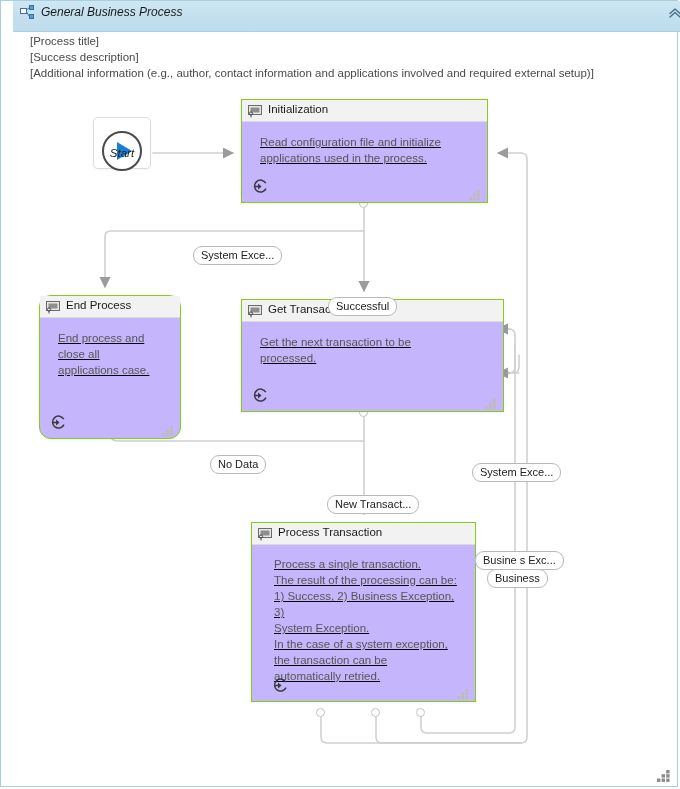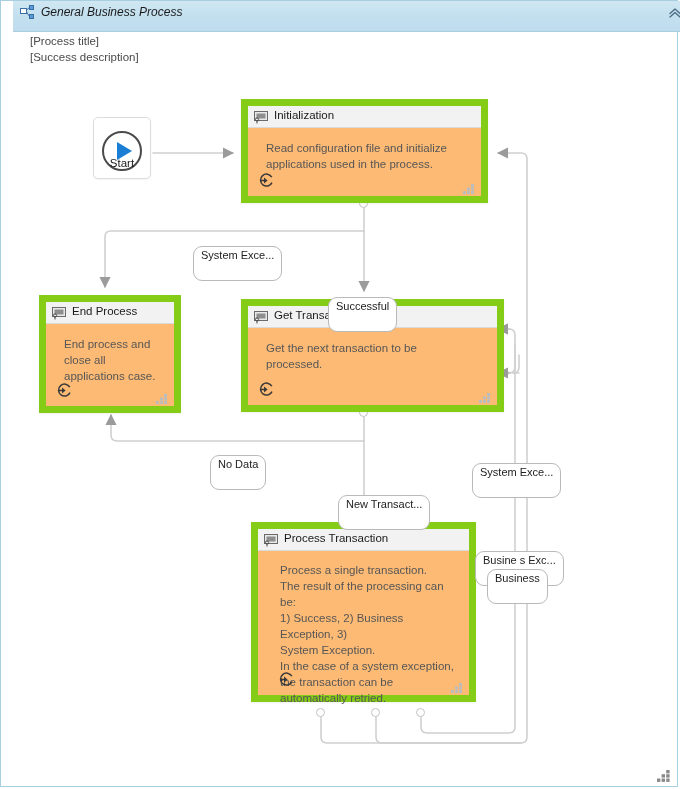--- a/index.html
+++ b/index.html
@@ -66,24 +66,25 @@
   }
   #grip-main {
     position: absolute;
     right: 7px; bottom: 6px;
     width: 13px; height: 12px;
   }
 
   
   .node {
     position: absolute;
-    background: #fdba74;
-    border: 7px solid #84cc16;
+    background: #c4b5fd;
+    border: 1px solid #84cc16;
     box-sizing: border-box;
     box-shadow: 0 1px 2px rgba(0,0,0,0.06);
+    text-decoration: underline;
   }
   .node-head {
     position: relative;
     height: 22px;
     background: #f2f2f2;
     border-bottom: 1px solid #dadada;
     box-sizing: border-box;
   }
   .node-head-icon {
     position: absolute;
@@ -140,21 +141,21 @@
   }
 
   
   .conn-label {
     position: absolute;
     background: #ffffff;
     border: 1px solid #b9b9b9;
     border-radius: 9px;
     font-size: 11px;
     color: #222222;
-    padding: 1px 7px 18px 7px;
+    padding: 1px 7px 2px 7px;
     line-height: 14px;
     white-space: nowrap;
     box-sizing: border-box;
   }
 
   
   #wires {
     position: absolute;
     left: 0; top: 0;
     width: 678px; height: 762px;
@@ -188,20 +189,21 @@
       <svg width="16" height="16" viewBox="0 0 16 16">
         <path d="M3 8.5 L8 4 L13 8.5" fill="none" stroke="#4a6c84" stroke-width="1.3" stroke-linecap="round" stroke-linejoin="round"></path>
         <path d="M3 12 L8 7.5 L13 12" fill="none" stroke="#4a6c84" stroke-width="1.3" stroke-linecap="round" stroke-linejoin="round"></path>
       </svg>
     </span>
   </div>
 
   <div id="header-lines">
     <div>[Process title]</div>
     <div>[Success description]</div>
+    <div>[Additional information (e.g., author, contact information and applications involved and required external setup)]</div>
   </div>
 
   <div id="canvas">
 
     <svg id="wires">
       <defs>
         <marker id="ah" viewBox="0 0 10 10" refX="9" refY="5" markerWidth="7" markerHeight="7" orient="auto-start-reverse">
           <path d="M 0 0 L 10 5 L 0 10 z" fill="#9b9b9b"></path>
         </marker>
       </defs>
@@ -233,21 +235,21 @@
         <path d="M 518 348 L 512 348"></path>
       </g>
     </svg>
 
     <div class="port" style="left:358px; top:174px;"></div>
     <div class="port" style="left:358px; top:383px;"></div>
     <div class="port" style="left:315px; top:683px;"></div>
     <div class="port" style="left:370px; top:683px;"></div>
     <div class="port" style="left:415px; top:683px;"></div>
 
-    <div id="start-node" style="left:92px; top:92px; width:58px; height:62px;">
+    <div id="start-node" style="left:92px; top:92px; width:58px; height:52px;font-style:italic;">
       <span id="start-circle">
         <svg width="42" height="42" viewBox="0 0 42 42">
           <circle cx="21" cy="21" r="19" fill="#ffffff" stroke="#4a4a4a" stroke-width="2"></circle>
           <path d="M16 12 L31 21 L16 30 Z" fill="#1a7fd4"></path>
         </svg>
       </span>
       <div id="start-label">Start</div>
     </div>
 
     <div class="node" style="left:240px; top:74px; width:247px; height:104px;">
@@ -278,21 +280,21 @@
               <rect x="4" y="7" width="3" height="3"></rect>
               <rect x="8" y="7" width="3" height="3"></rect>
             <rect x="4" y="3.5" width="3" height="3"></rect>
               <rect x="8" y="3.5" width="3" height="3"></rect>
             <rect x="8" y="0" width="3" height="3"></rect>
           </g>
         </svg>
       </span>
     </div>
 
-    <div class="node" style="left:38px; top:270px; width:142px; height:118px;">
+    <div class="node" style="left:38px; top:270px; width:142px; height:144px;border-radius:12px;">
       <div class="node-head">
         <span class="node-head-icon">
           <svg width="14" height="13" viewBox="0 0 14 13">
             <rect x="0.5" y="0.5" width="13" height="9" fill="#e9e9e9" stroke="#6a6a6a" stroke-width="1"></rect>
             <rect x="2.5" y="2.5" width="9" height="5" fill="#8e8e8e"></rect>
             <circle cx="3" cy="8.5" r="1.6" fill="none" stroke="#4a4a4a" stroke-width="1"></circle>
             <path d="M3 10 L3 12.5" stroke="#4a4a4a" stroke-width="1"></path>
           </svg>
         </span>
         <span class="node-head-title">End Process</span>
@@ -392,21 +394,21 @@
               <rect x="8" y="3.5" width="3" height="3"></rect>
             <rect x="8" y="0" width="3" height="3"></rect>
           </g>
         </svg>
       </span>
     </div>
 
     <div class="conn-label" style="left:192px; top:221px;">System Exce...</div>
     <div class="conn-label" style="left:327px; top:272px;">Successful</div>
     <div class="conn-label" style="left:209px; top:430px;">No Data</div>
-    <div class="conn-label" style="left:337px; top:470px;text-align:right;">New Transact...</div>
+    <div class="conn-label" style="left:326px; top:470px;text-align:right;">New Transact...</div>
     <div class="conn-label" style="left:471px; top:438px;">System Exce...</div>
     <div class="conn-label" style="left:474px; top:526px;">Busine s Exc...</div>
     <div class="conn-label" style="left:486px; top:544px;">Business</div>
 
   </div>
 
   <span id="grip-main">
     <svg width="13" height="12" viewBox="0 0 13 12">
       <g fill="#8a8a8a">
         <rect x="0" y="8.5" width="3.4" height="3.4"></rect>

